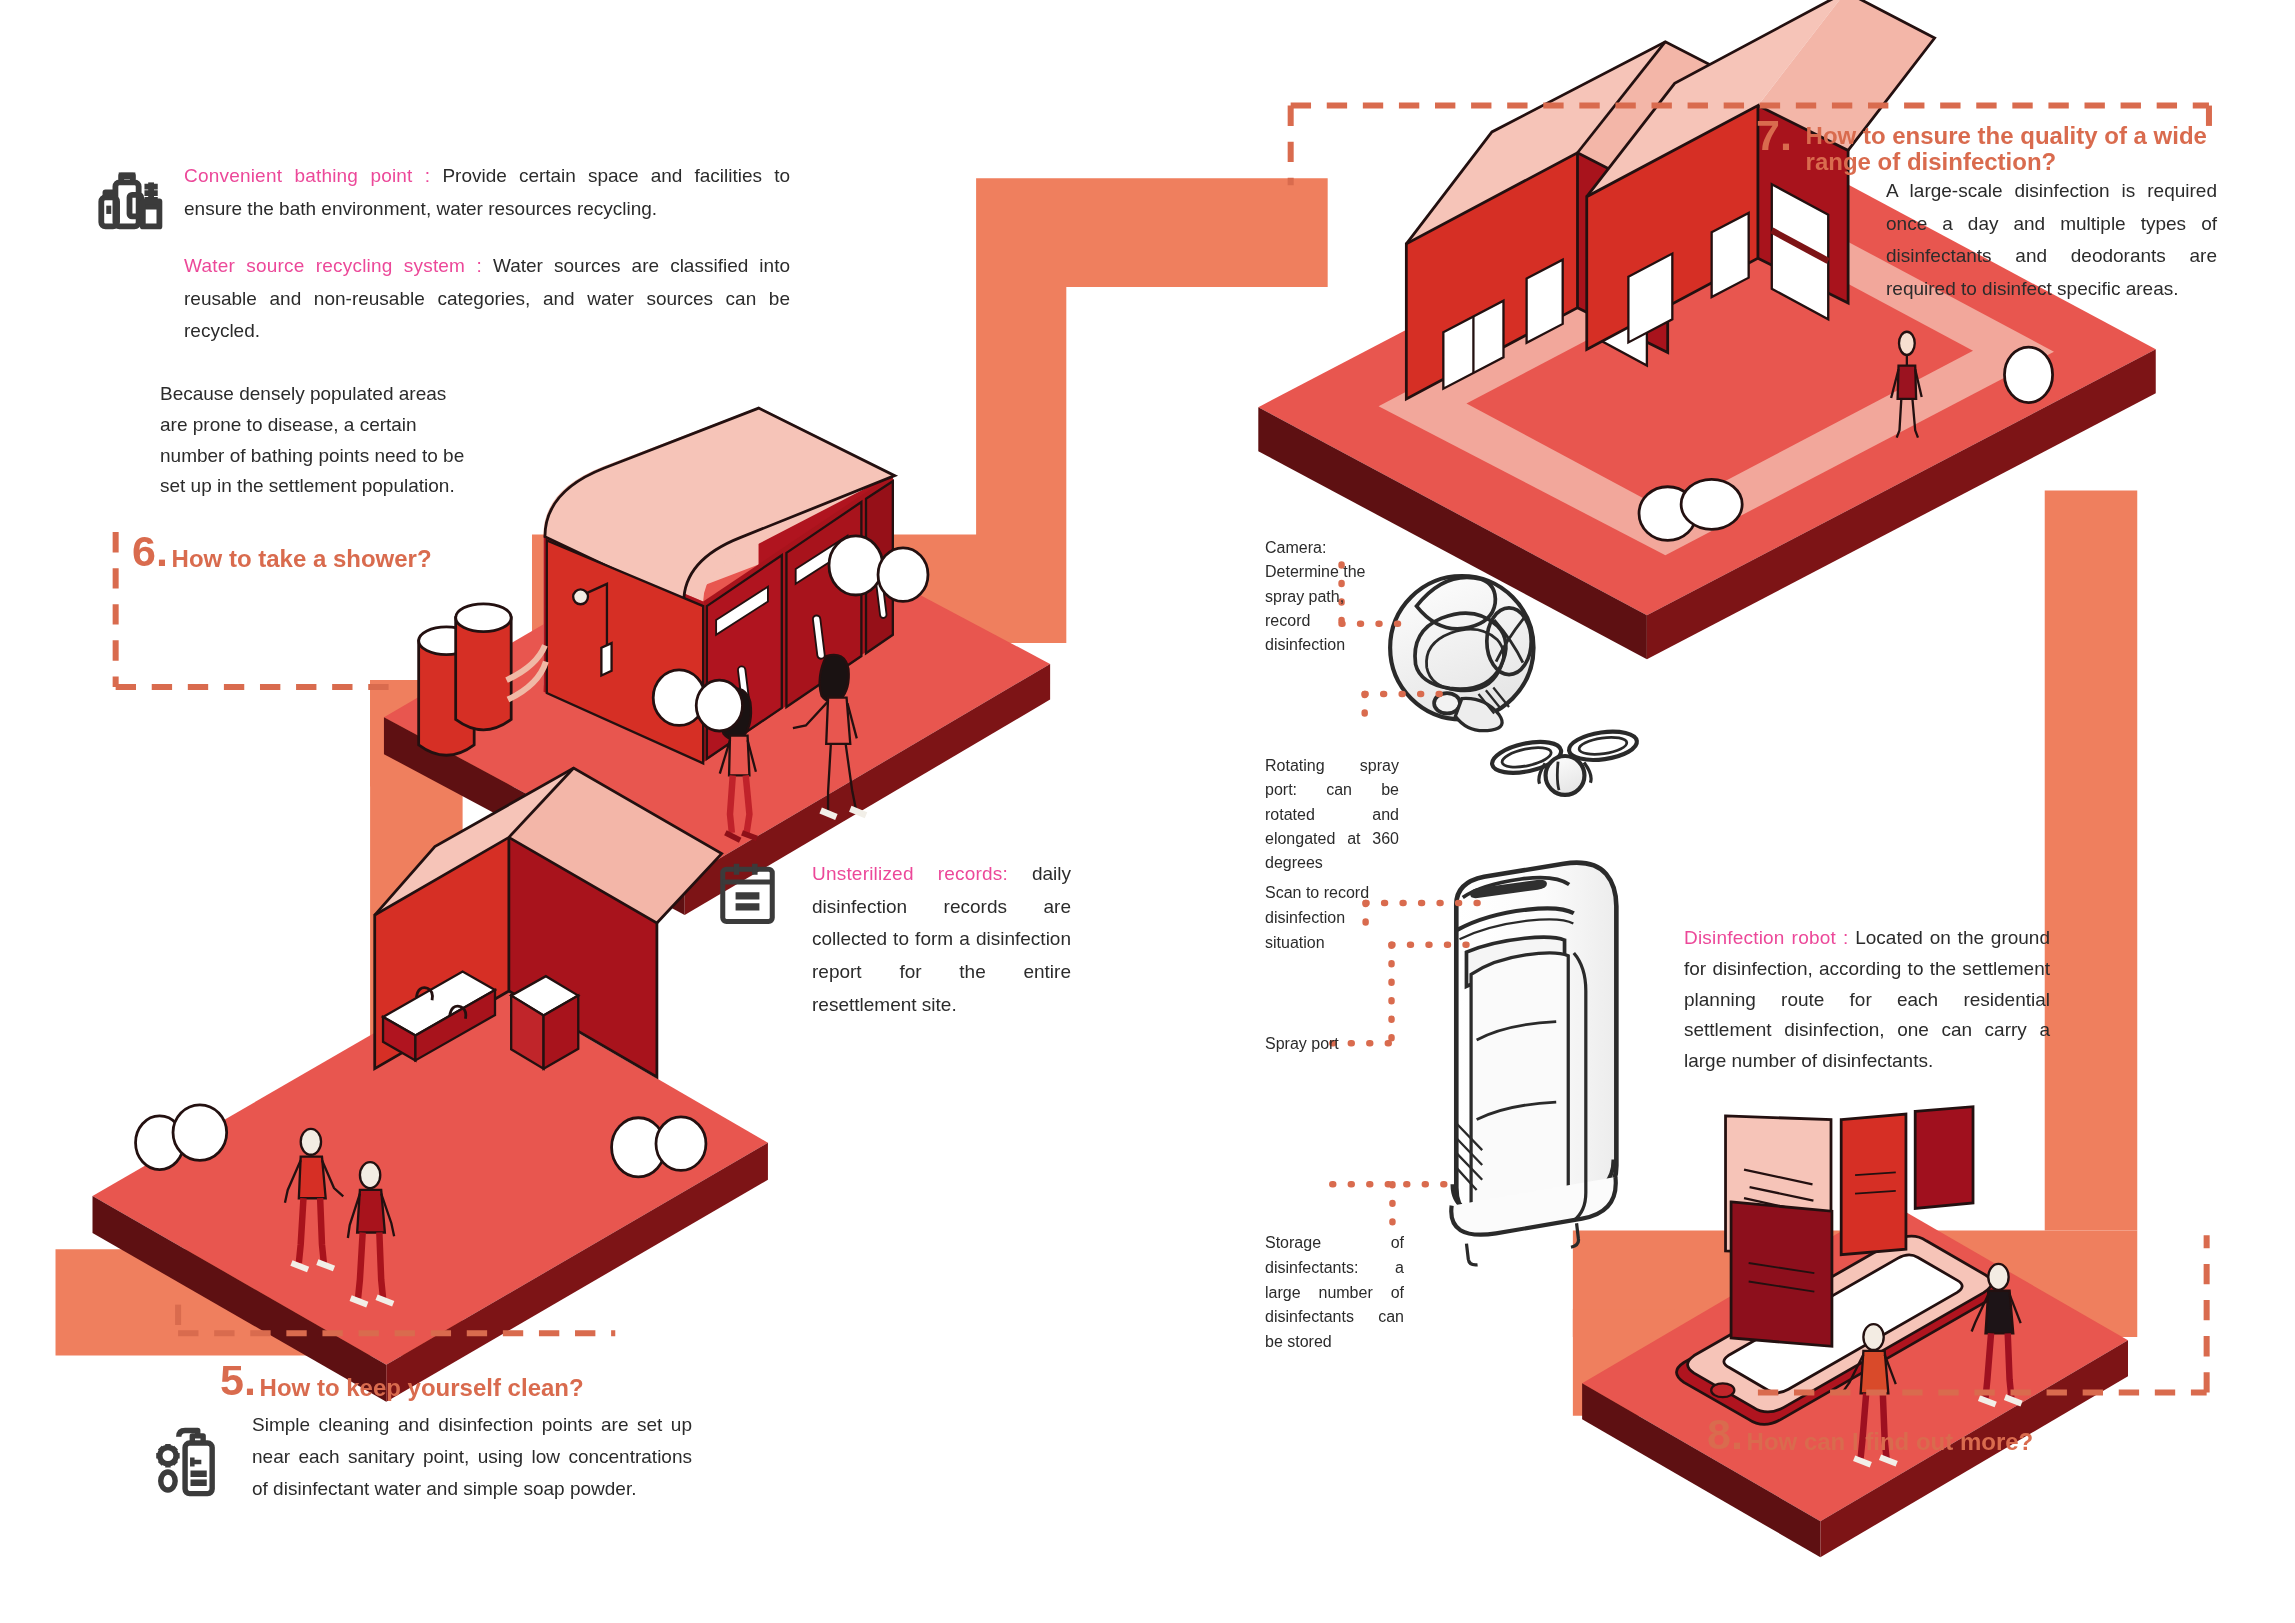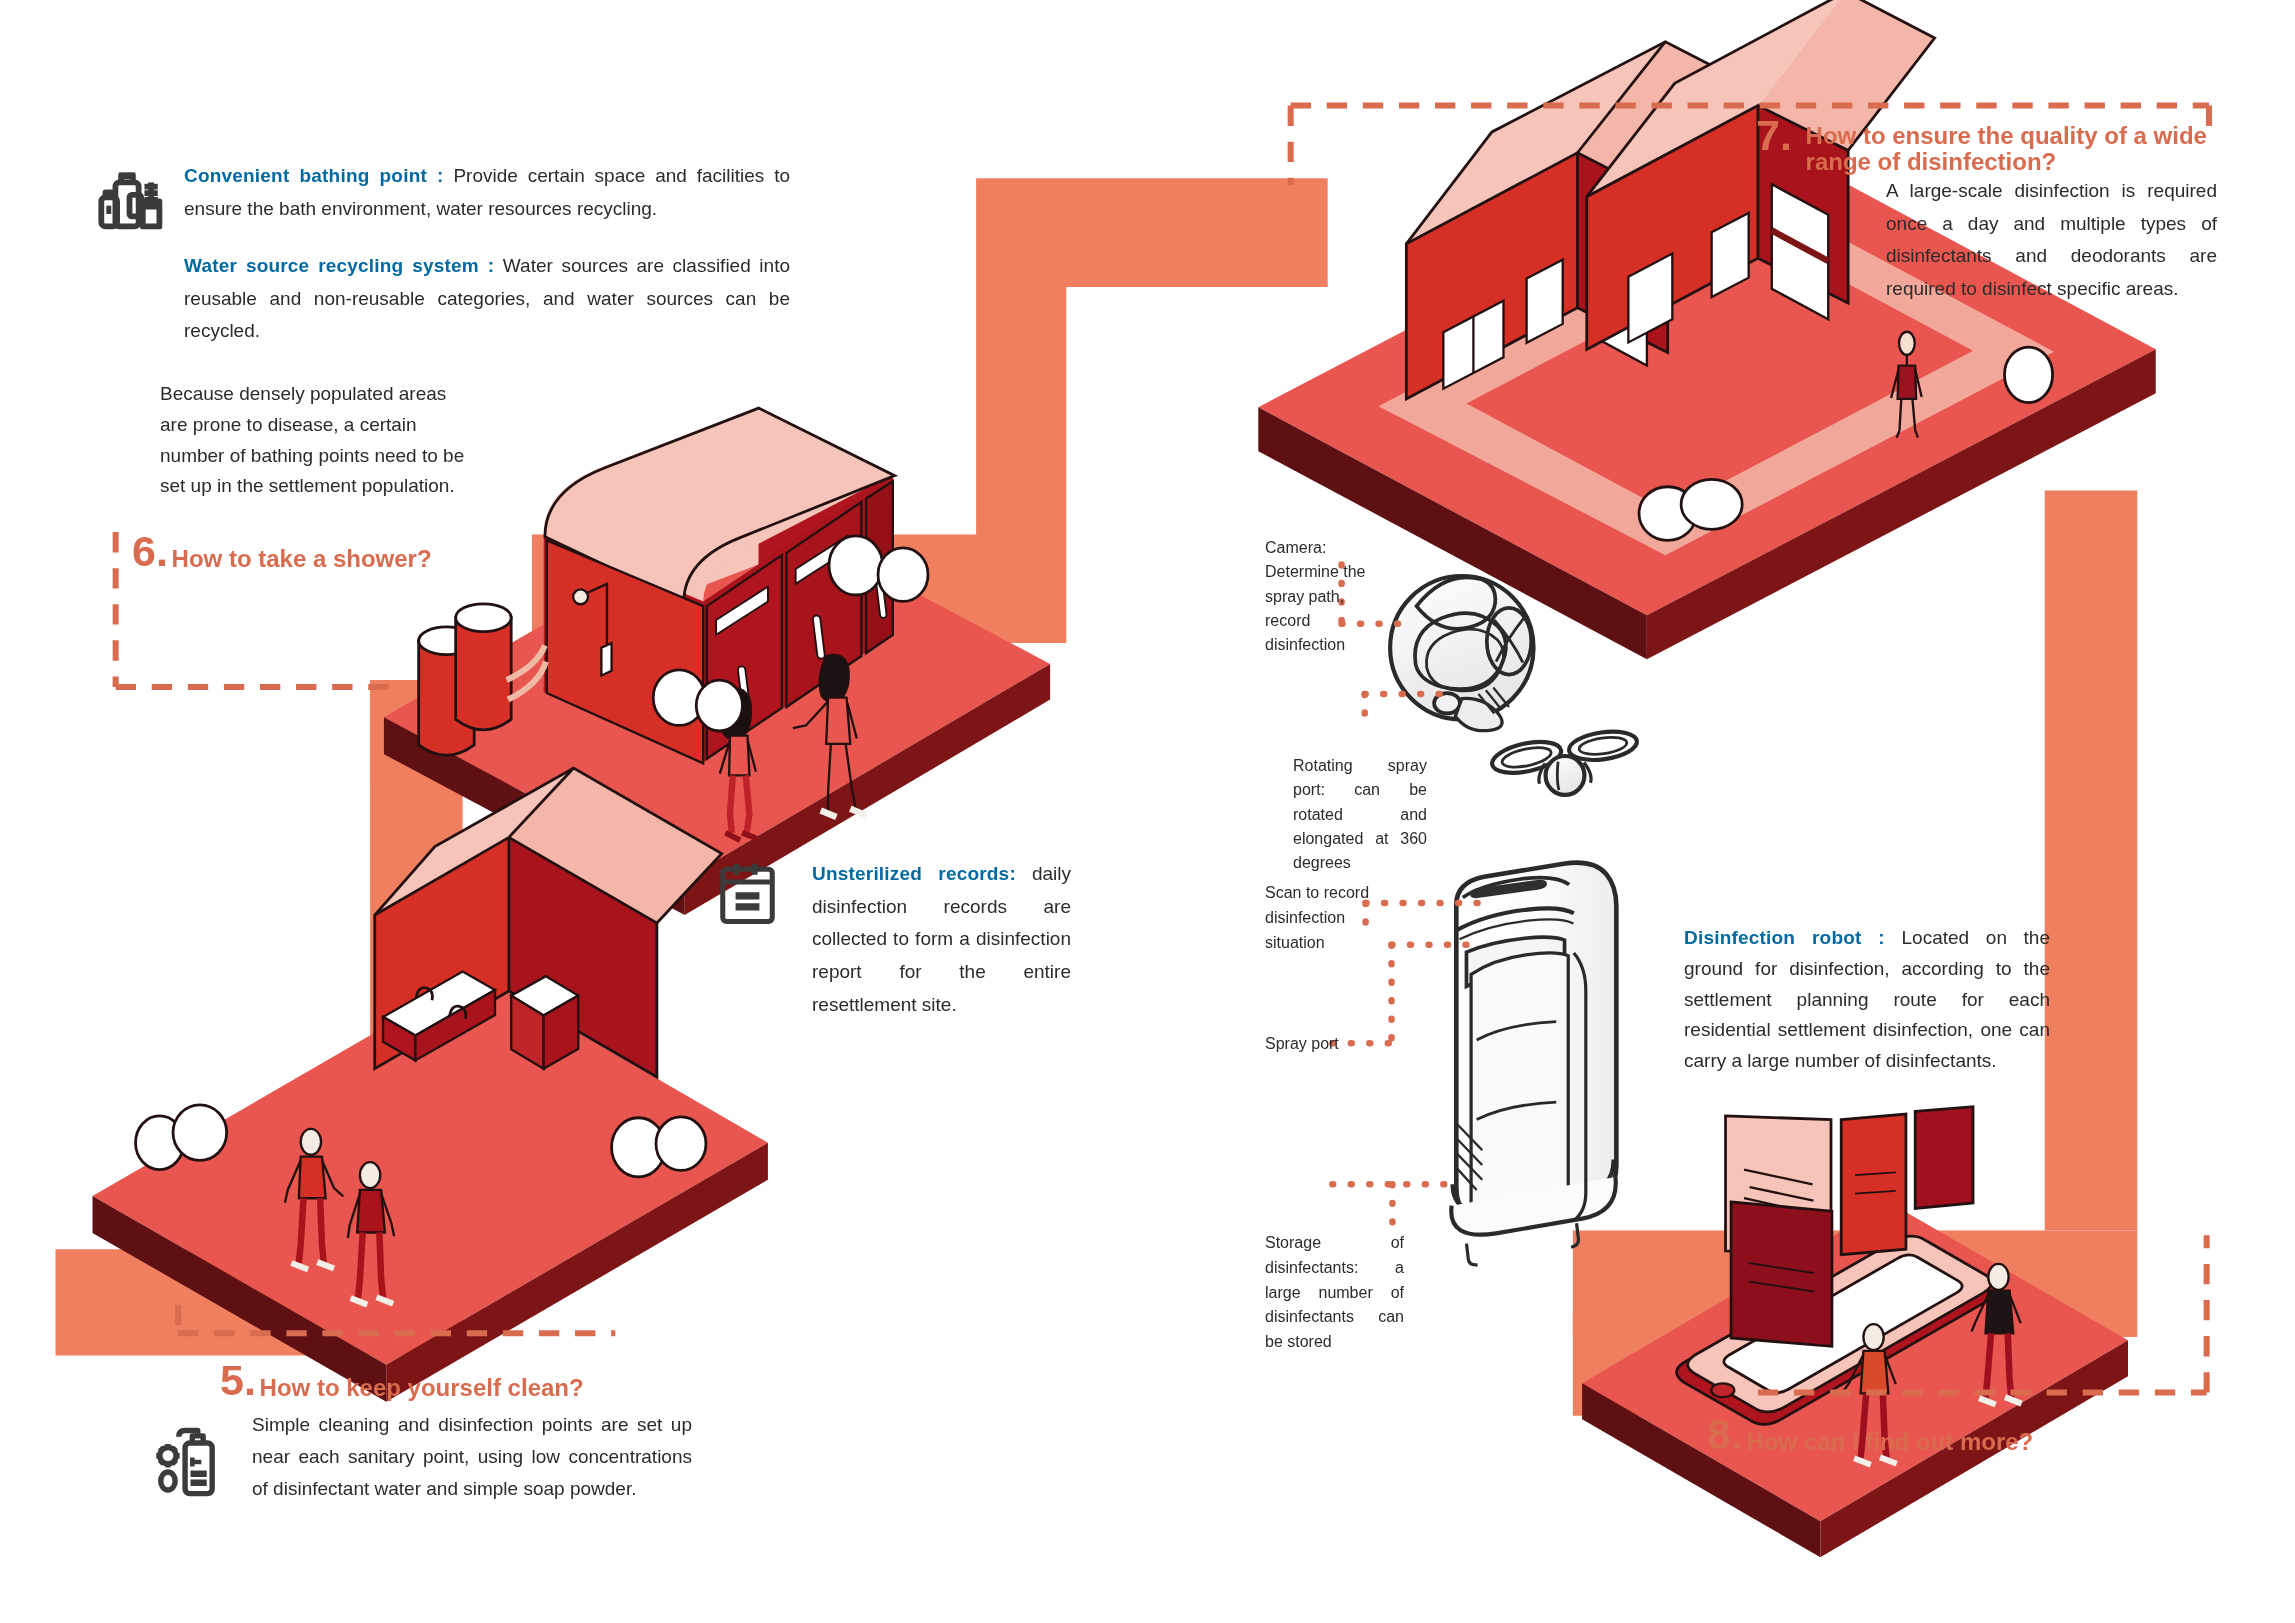--- a/index.html
+++ b/index.html
@@ -10,21 +10,21 @@
   }
   #stage{position:absolute;inset:0;width:2295px;height:1623px;}
   svg.art{position:absolute;inset:0;width:2295px;height:1623px;overflow:visible;pointer-events:none;}
   .txtbox{position:absolute;}
   .body-text{
     font-family:"Liberation Sans", sans-serif;
     color:#2b2b2b;font-size:19px;line-height:1.72;font-weight:400;
     text-align:justify;text-justify:inter-word;
   }
   .body-text.left{text-align:left;}
-  .lead{color:#0369a1;font-weight:700;letter-spacing:0.2px;}
+  .lead{color:#ec4899;font-weight:400;letter-spacing:0.2px;}
   .lead.wide{letter-spacing:1.4px;}
   .qnum{
     color:#d96b4e;font-weight:700;font-size:43px;line-height:0.8;
     font-family:"Liberation Sans", sans-serif;
   }
   .qtitle{
     color:#d96b4e;font-weight:700;font-size:24px;line-height:1.12;
     font-family:"Liberation Sans", sans-serif;
   }
   .qhead{display:flex;align-items:flex-start;gap:3.7px;}
@@ -395,21 +395,21 @@
     <span class="lead">Unsterilized records:</span><span> daily disinfection records are collected to form a disinfection report for the entire resettlement site.</span>
   </div>
 
   <div class="txtbox qhead" style="left:1756px;top:118px;width:458px;">
     <span class="qnum">7.</span>
     <span class="qtitle" style="padding-top:4.6px;max-width:421px;margin-left:10px;">How to ensure the quality of a wide range of disinfection?</span>
   </div>
   <div class="txtbox body-text" style="left:1886px;top:175px;width:331px;">A large-scale disinfection is required once a day and multiple types of disinfectants and deodorants are required to disinfect specific areas.</div>
 
   <div class="txtbox callout" style="left:1265px;top:536px;width:125px;line-height:1.52;">Camera: Determine the spray path, record disinfection</div>
-  <div class="txtbox callout just" style="left:1265px;top:754px;width:134px;line-height:1.52;margin-left:28px;">Rotating spray port: can be rotated and elongated at 360 degrees</div>
+  <div class="txtbox callout just" style="left:1265px;top:754px;width:134px;line-height:1.52;">Rotating spray port: can be rotated and elongated at 360 degrees</div>
 
 
   <div class="txtbox callout" style="left:1265px;top:881px;width:116px;line-height:1.55;">Scan to record disinfection situation</div>
   <div class="txtbox callout" style="left:1265px;top:1031px;width:120px;">Spray port</div>
   <div class="txtbox callout just" style="left:1265px;top:1231px;width:139px;line-height:1.55;">Storage of disinfectants: a large number of disinfectants can be stored</div>
 
   <div class="txtbox body-text" style="left:1684px;top:923px;width:366px;line-height:1.62;">
     <span class="lead">Disinfection robot :</span><span> Located on the ground for disinfection, according to the settlement planning route for each residential settlement disinfection, one can carry a large number of disinfectants.</span>
   </div>
 

